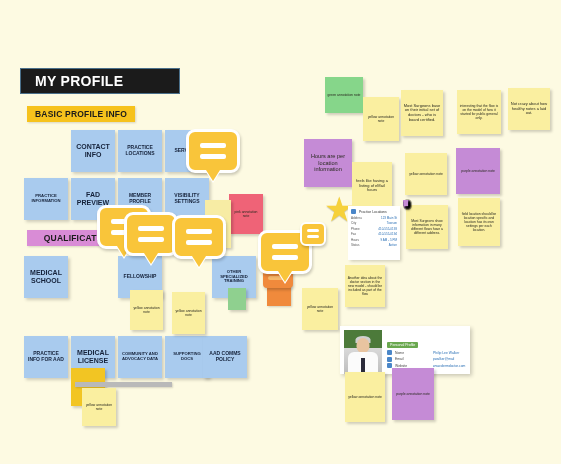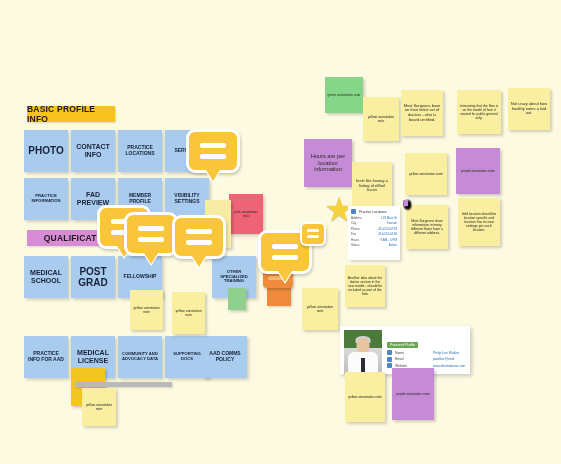--- a/index.html
+++ b/index.html
@@ -160,31 +160,31 @@
   .tc-row span:last-child{color:#2a6fb5;}
 
   
   .graybar{background:#b9b9b9;box-shadow:1px 1px 2px rgba(0,0,0,.15);}
 </style>
 </head>
 <body>
 
 <div id="board">
 
-
-  <div class="abs sectionbar sb-yellow" style="left:27px;top:106px;width:88px;height:16px;">
+  <div class="abs banner" style="left:20px;top:68px;width:160px;height:26px;">
+    <span>MY PROFILE</span>
+  </div>
+
+  <div class="abs sectionbar sb-yellow" style="left:27px;top:106px;width:108px;height:16px;">
     <span>BASIC PROFILE INFO</span>
   </div>
   <div class="abs sectionbar sb-purple" style="left:27px;top:230px;width:108px;height:16px;">
     <span>QUALIFICATIONS</span>
   </div>
 
-  <div class="abs card big" style="left:24px;top:130px;width:44px;height:42px;">
-    <span>PHOTO</span>
-    </div>
   <div class="abs card mid" style="left:71px;top:130px;width:44px;height:42px;">
     <span>CONTACT INFO</span>
     </div>
   <div class="abs card sm" style="left:118px;top:130px;width:44px;height:42px;">
     <span>PRACTICE LOCATIONS</span>
     </div>
   <div class="abs card sm" style="left:165px;top:130px;width:44px;height:42px;">
     <span>SERVICES</span>
     </div>
 
@@ -196,23 +196,20 @@
     </div>
   <div class="abs card sm" style="left:118px;top:178px;width:44px;height:42px;">
     <span>MEMBER PROFILE</span>
     </div>
   <div class="abs card sm" style="left:165px;top:178px;width:44px;height:42px;">
     <span>VISIBILITY SETTINGS</span>
     </div>
 
   <div class="abs card mid" style="left:24px;top:256px;width:44px;height:42px;">
     <span>MEDICAL SCHOOL</span>
-    </div>
-  <div class="abs card big" style="left:71px;top:256px;width:44px;height:42px;">
-    <span>POST GRAD</span>
     </div>
   <div class="abs card sm" style="left:118px;top:256px;width:44px;height:42px;">
     <span>FELLOWSHIP</span>
     </div>
   <div class="abs card xs" style="left:212px;top:256px;width:44px;height:42px;">
     <span>OTHER SPECIALIZED TRAINING</span>
     </div>
 
   <div class="abs card sm" style="left:24px;top:336px;width:44px;height:42px;">
     <span>PRACTICE INFO FOR AAD</span>

